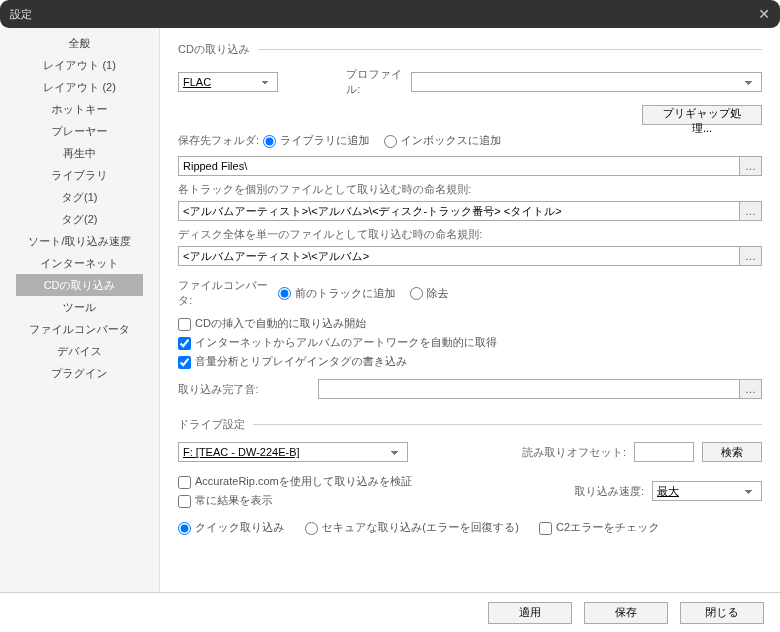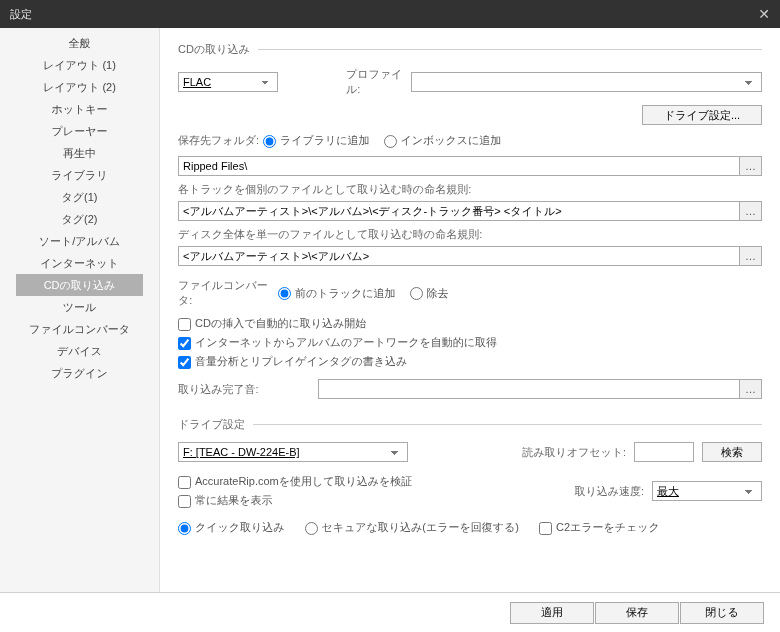--- a/index.html
+++ b/index.html
@@ -1,17 +1,17 @@
 <!DOCTYPE html>
 <html><head>
 <meta charset="utf-8">
 <style>
 * { box-sizing: border-box; margin: 0; padding: 0; font-family: "Meiryo UI", "Yu Gothic UI", sans-serif; font-size: 11px; }
 html, body { width: 780px; height: 632px; overflow: hidden; background: #fff; }
-.titlebar { height: 28px; background: #323232; color: #e8e8e8; display: flex; align-items: center; padding: 4px 10px; justify-content: space-between; }
+.titlebar { height: 28px; background: #323232; color: #e8e8e8; display: flex; align-items: center; padding: 4px 10px; justify-content: space-between; border-radius: 9px; }
 .titlebar .close { font-size: 14px; color: #ccc; cursor: pointer; }
 .main { display: flex; height: 564px; }
 .sidebar { width: 160px; background: #f5f5f5; border-right: 1px solid #e0e0e0; padding: 4px 16px; }
 .sidebar .item { height: 22px; display: flex; align-items: center; justify-content: center; color: #444; cursor: pointer; }
 .sidebar .item.sel { background: #b0b0b0; color: #fff; }
 .content { flex: 1; padding: 8px 18px 8px 18px; overflow: auto; color: #555; }
 .section-hdr { display: flex; align-items: center; margin: 6px 0 10px 0; color: #666; }
 .section-hdr .line { flex: 1; height: 1px; background: #d0d0d0; margin-left: 8px; }
 .row { display: flex; align-items: center; margin-bottom: 8px; }
 .lbl { color: #666; }
@@ -19,21 +19,21 @@
 select.combo { appearance: none; background-image: linear-gradient(45deg, transparent 50%, #777 50%), linear-gradient(135deg, #777 50%, transparent 50%); background-position: calc(100% - 12px) 8px, calc(100% - 8px) 8px; background-size: 4px 4px, 4px 4px; background-repeat: no-repeat; padding-right: 20px; }
 .profile-combo { background: #0a68d8; color: #fff; border: 1px solid #0a68d8; }
 .btn { height: 20px; border: 1px solid #aaa; background: #f3f3f3; padding: 0 12px; cursor: pointer; }
 .text-input { height: 20px; border: 1px solid #aaa; padding: 0 4px; width: 100%; }
 .input-wrap { display: flex; width: 100%; }
 .input-wrap .text-input { flex: 1; }
 .dots-btn { width: 22px; height: 20px; border: 1px solid #aaa; border-left: none; background: #f0f0f0; cursor: pointer; display: flex; align-items: center; justify-content: center; }
 .caption { color: #666; margin: 6px 0 4px 0; }
 input[type=radio], input[type=checkbox] { margin-right: 4px; vertical-align: middle; }
 .chk-row { margin: 4px 0; color: #555; }
-.footer { height: 40px; border-top: 1px solid #d0d0d0; display: flex; justify-content: flex-end; align-items: center; padding: 0 16px; gap: 1px; }
+.footer { height: 40px; border-top: 1px solid #d0d0d0; display: flex; justify-content: flex-end; align-items: center; padding: 0 16px; gap: 12px; }
 .footer .btn { width: 84px; height: 22px; }
 </style>
 </head>
 <body>
 
 <div class="titlebar">
   <span>設定</span>
   <span class="close">✕</span>
 </div>
 
@@ -41,21 +41,21 @@
   <div class="sidebar" id="sidebar">
       <div class="item">全般</div>
       <div class="item">レイアウト (1)</div>
       <div class="item">レイアウト (2)</div>
       <div class="item">ホットキー</div>
       <div class="item">プレーヤー</div>
       <div class="item">再生中</div>
       <div class="item">ライブラリ</div>
       <div class="item">タグ(1)</div>
       <div class="item">タグ(2)</div>
-      <div class="item">ソート/アルバム</div>
+      <div class="item">ソート/取り込み速度</div>
       <div class="item">インターネット</div>
       <div class="item sel">CDの取り込み</div>
       <div class="item">ツール</div>
       <div class="item">ファイルコンバータ</div>
       <div class="item">デバイス</div>
       <div class="item">プラグイン</div>
     </div>
 
   <div class="content">
 
@@ -68,21 +68,21 @@
       <select class="combo" style="width:100px">
         <option>FLAC</option>
       </select>
       <span class="lbl" style="margin-left:68px;width:65px">プロファイル:</span>
       <select class="combo profile-combo" style="flex:1">
         <option>標準圧縮</option>
       </select>
     </div>
 
     <div class="row" style="justify-content:flex-end">
-      <button class="btn" style="width:120px">ドライブ設定...</button>
+      <button class="btn" style="width:120px">プリギャップ処理...</button>
     </div>
 
     <div class="row">
       <span class="lbl" style="width:85px">保存先フォルダ:</span>
       <label><input type="radio" name="sf" checked="" style=""><span>ライブラリに追加</span></label>
       <label style="margin-left:14px"><input type="radio" name="sf" style=""><span>インボックスに追加</span></label>
     </div>
 
     <div class="input-wrap">
       <input class="text-input" value="Ripped Files\" style="">

